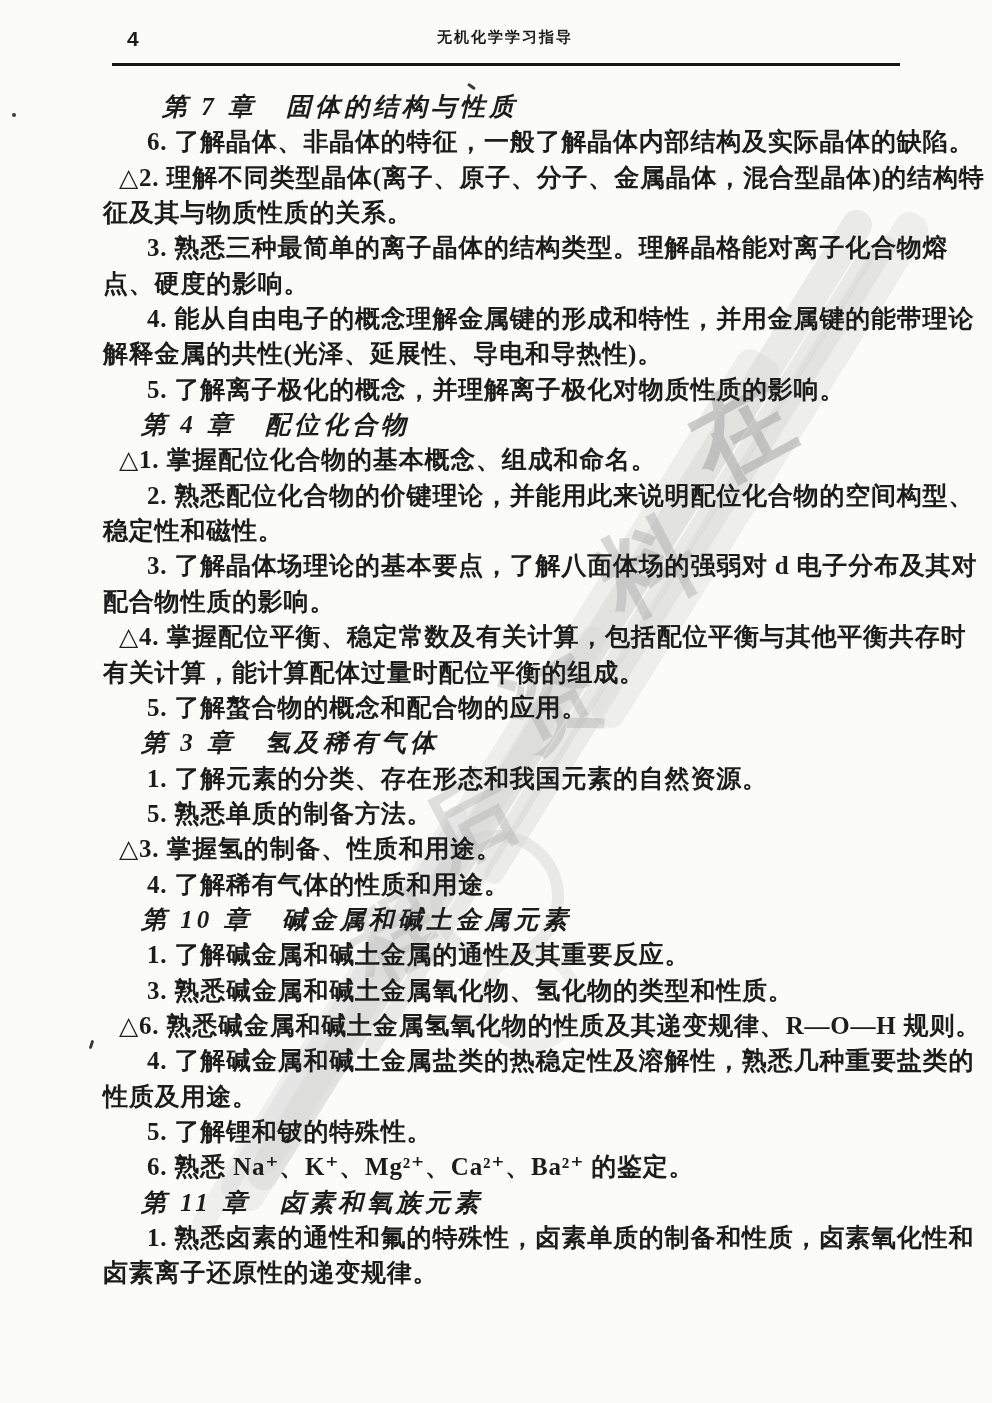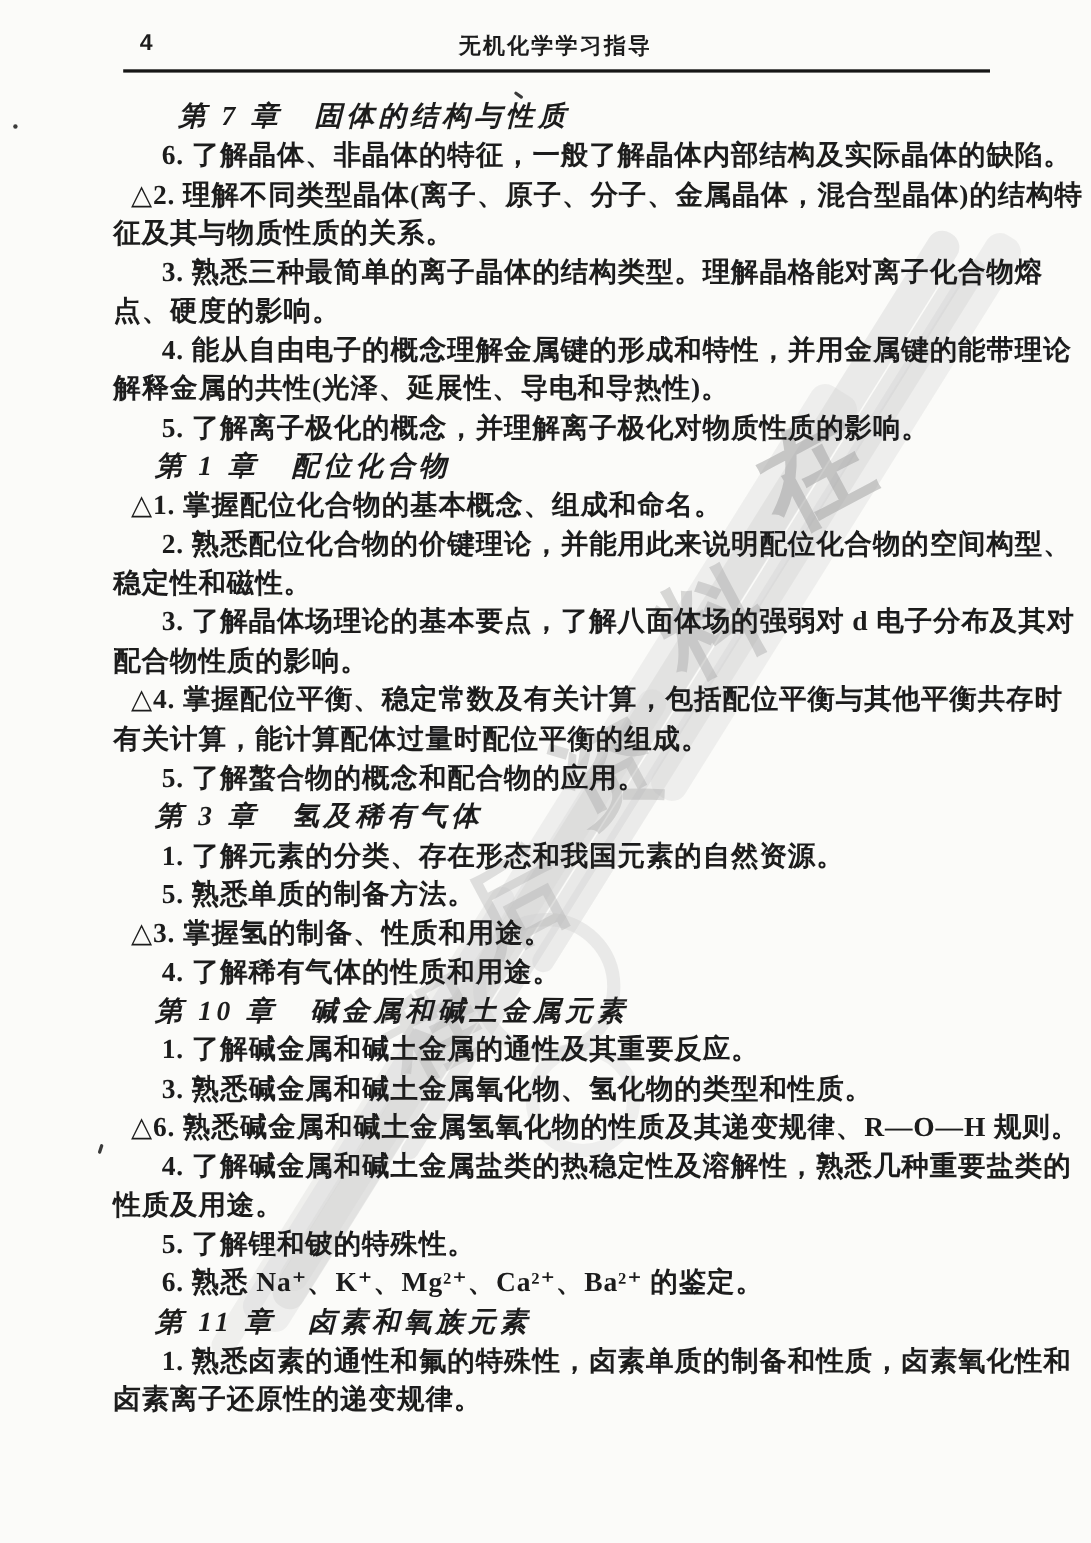--- a/index.html
+++ b/index.html
@@ -14,21 +14,21 @@
   }
   
   .pageno{
     position:absolute;left:127px;top:27px;
     font-family:"Liberation Sans","DejaVu Sans",sans-serif;
     font-size:21px;font-weight:700;letter-spacing:0;
   }
   .booktitle{
     position:absolute;left:103px;top:28px;width:804px;
     text-align:center;
-    font-size:20px;font-weight:700;letter-spacing:2px;
+    font-size:15px;font-weight:700;letter-spacing:2px;
   }
   .rule{
     position:absolute;left:112px;top:63px;width:788px;height:2.5px;
     background:#161616;
   }
   
   #content{
     position:absolute;left:103px;top:89px;width:804px;
   }
   .line{
@@ -92,21 +92,21 @@
   <main id="content">
       <div class="line chapter wide">第 7 章　固体的结构与性质</div>
       <div class="line item">6. 了解晶体、非晶体的特征，一般了解晶体内部结构及实际晶体的缺陷。</div>
       <div class="line tri fill">△2. 理解不同类型晶体(离子、原子、分子、金属晶体，混合型晶体)的结构特</div>
       <div class="line cont">征及其与物质性质的关系。</div>
       <div class="line item fill">3. 熟悉三种最简单的离子晶体的结构类型。理解晶格能对离子化合物熔</div>
       <div class="line cont">点、硬度的影响。</div>
       <div class="line item fill">4. 能从自由电子的概念理解金属键的形成和特性，并用金属键的能带理论</div>
       <div class="line cont">解释金属的共性(光泽、延展性、导电和导热性)。</div>
       <div class="line item">5. 了解离子极化的概念，并理解离子极化对物质性质的影响。</div>
-      <div class="line chapter">第 1 章　配位化合物</div>
+      <div class="line chapter">第 4 章　配位化合物</div>
       <div class="line tri">△1. 掌握配位化合物的基本概念、组成和命名。</div>
       <div class="line item fill">2. 熟悉配位化合物的价键理论，并能用此来说明配位化合物的空间构型、</div>
       <div class="line cont">稳定性和磁性。</div>
       <div class="line item fill">3. 了解晶体场理论的基本要点，了解八面体场的强弱对 d 电子分布及其对</div>
       <div class="line cont">配合物性质的影响。</div>
       <div class="line tri fill">△4. 掌握配位平衡、稳定常数及有关计算，包括配位平衡与其他平衡共存时</div>
       <div class="line cont">有关计算，能计算配体过量时配位平衡的组成。</div>
       <div class="line item">5. 了解螯合物的概念和配合物的应用。</div>
       <div class="line chapter">第 3 章　氢及稀有气体</div>
       <div class="line item">1. 了解元素的分类、存在形态和我国元素的自然资源。</div>

